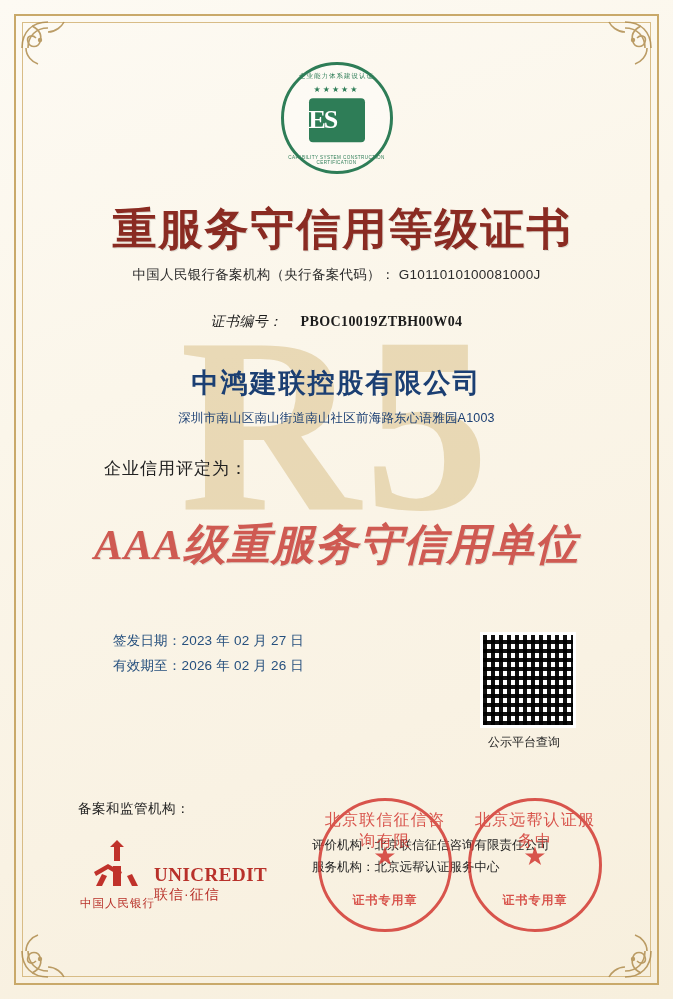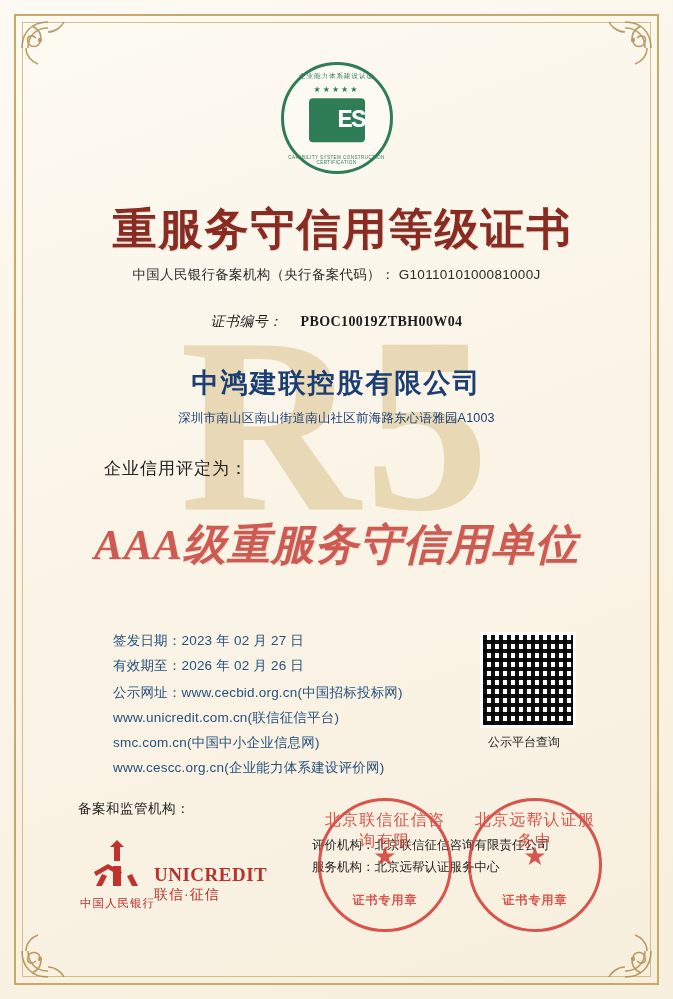--- a/index.html
+++ b/index.html
@@ -105,23 +105,23 @@
     top: 50%;
     transform: translate(-50%,-45%);
     width: 56px;
     height: 44px;
     background: #2e7d57;
     border-radius: 4px;
     color: #fff;
     font-size: 26px;
     font-weight: bold;
     line-height: 44px;
-    text-align: right;
+    text-align: left;
     letter-spacing: -2px;
-    font-family: Liberation Mono, monospace;
+    font-family: Liberation Serif, serif;
   }
 
   
   .main-title {
     position: absolute;
     top: 200px;
     left: 0; right: 0;
     text-align: center;
     font-family: "Liberation Serif", serif;
     font-weight: bold;
@@ -406,34 +406,20 @@
 
   <div class="rating-label">企业信用评定为：</div>
   <div class="rating-value">AAA级重服务守信用单位</div>
 
   <div class="details">
     <div class="row">
       <span class="k">签发日期：</span><span class="v">2023 年 02 月 27 日</span>
     </div>
     <div class="row">
       <span class="k">有效期至：</span><span class="v">2026 年 02 月 26 日</span>
-    </div>
-    <div class="row urls">
-      <div class="url-row">
-        <span class="k">公示网址：</span><span class="v">www.cecbid.org.cn(中国招标投标网)</span>
-      </div>
-      <div class="url-row">
-        <span class="v">www.unicredit.com.cn(联信征信平台)</span>
-      </div>
-      <div class="url-row">
-        <span class="v">smc.com.cn(中国中小企业信息网)</span>
-      </div>
-      <div class="url-row">
-        <span class="v">www.cescc.org.cn(企业能力体系建设评价网)</span>
-      </div>
     </div>
   </div>
 
   <div class="qr-box">
     <div class="qr"></div>
     <div class="qr-caption">公示平台查询</div>
   </div>
 
   <div class="reg-label">备案和监管机构：</div>
 

